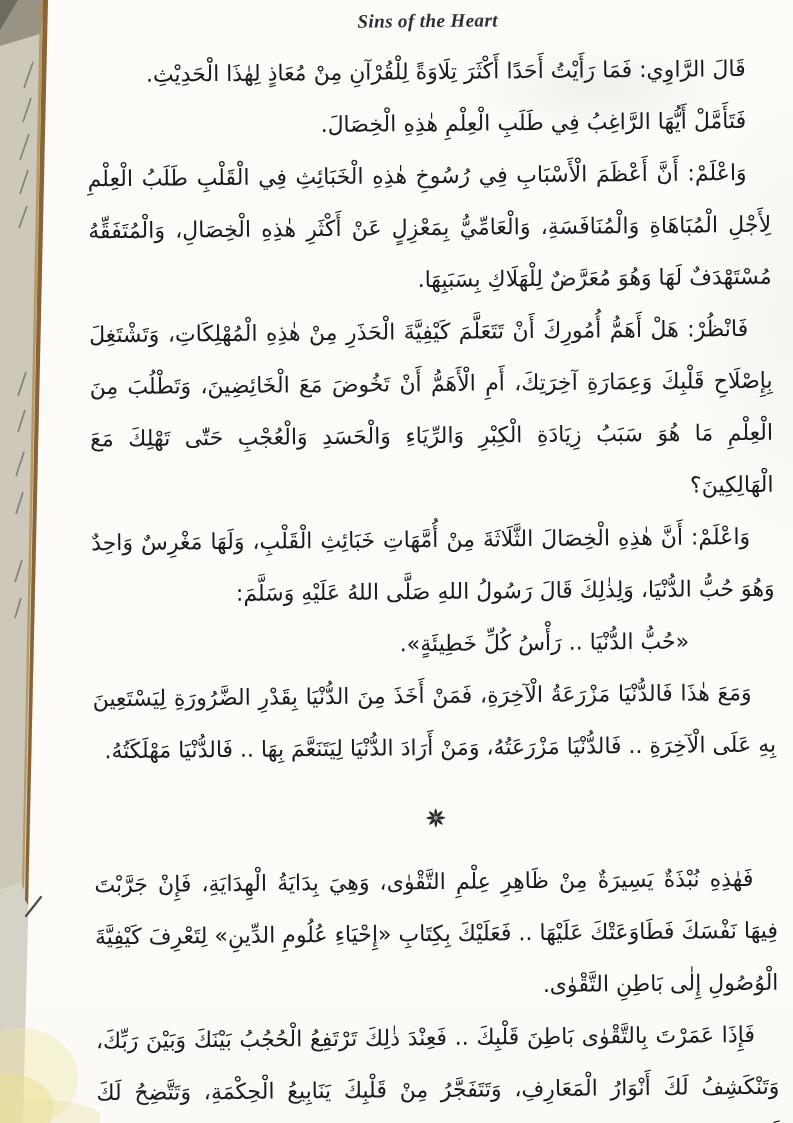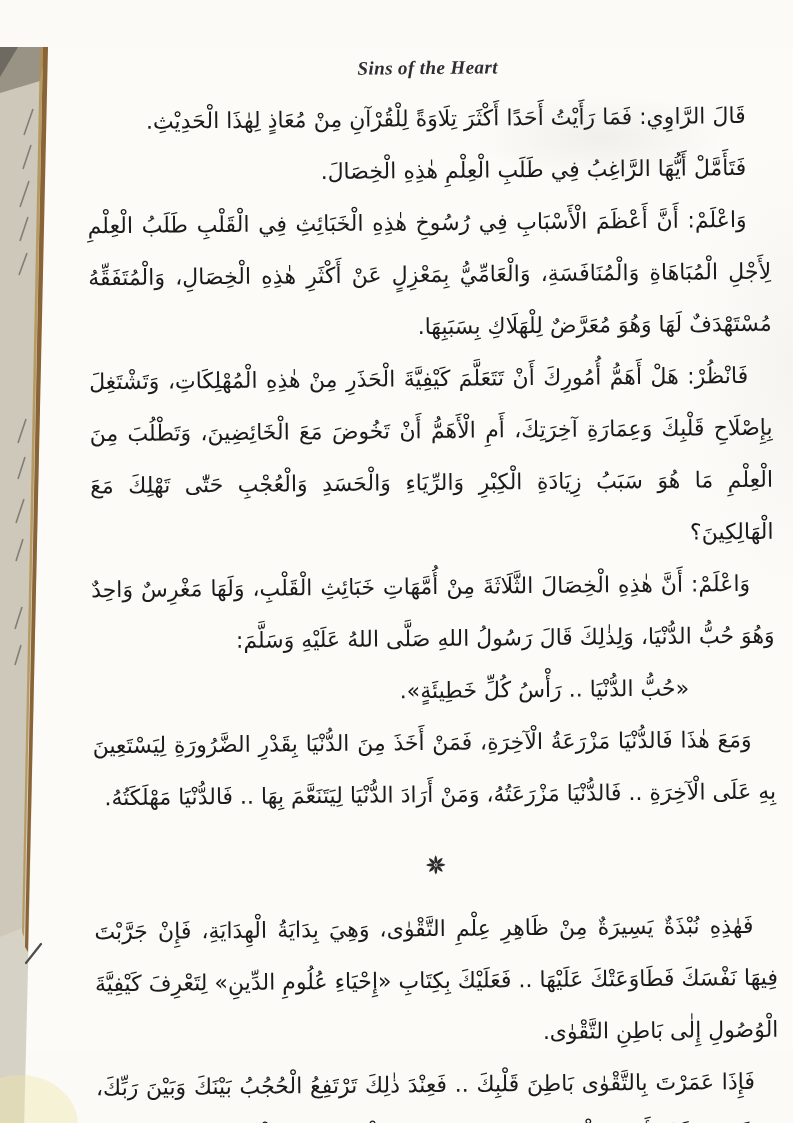--- a/index.html
+++ b/index.html
@@ -13,21 +13,20 @@
   }
   .page {
     position: relative;
     width: 793px;
     height: 1003px;
     background:
       radial-gradient(180px 60px at 600px 90px, rgba(198,195,186,0.22), transparent 70%),
       radial-gradient(320px 90px at 420px 1098px, rgba(204,201,192,0.20), transparent 70%),
       radial-gradient(140px 320px at 790px 320px, rgba(208,205,196,0.15), transparent 70%),
       #fcfbf8;
-    margin-top: 47px;
   }
   .spine {
     position: absolute;
     left: 0;
     top: 0;
     pointer-events: none;
   }
   .content {
     position: absolute;
     top: 6px;

